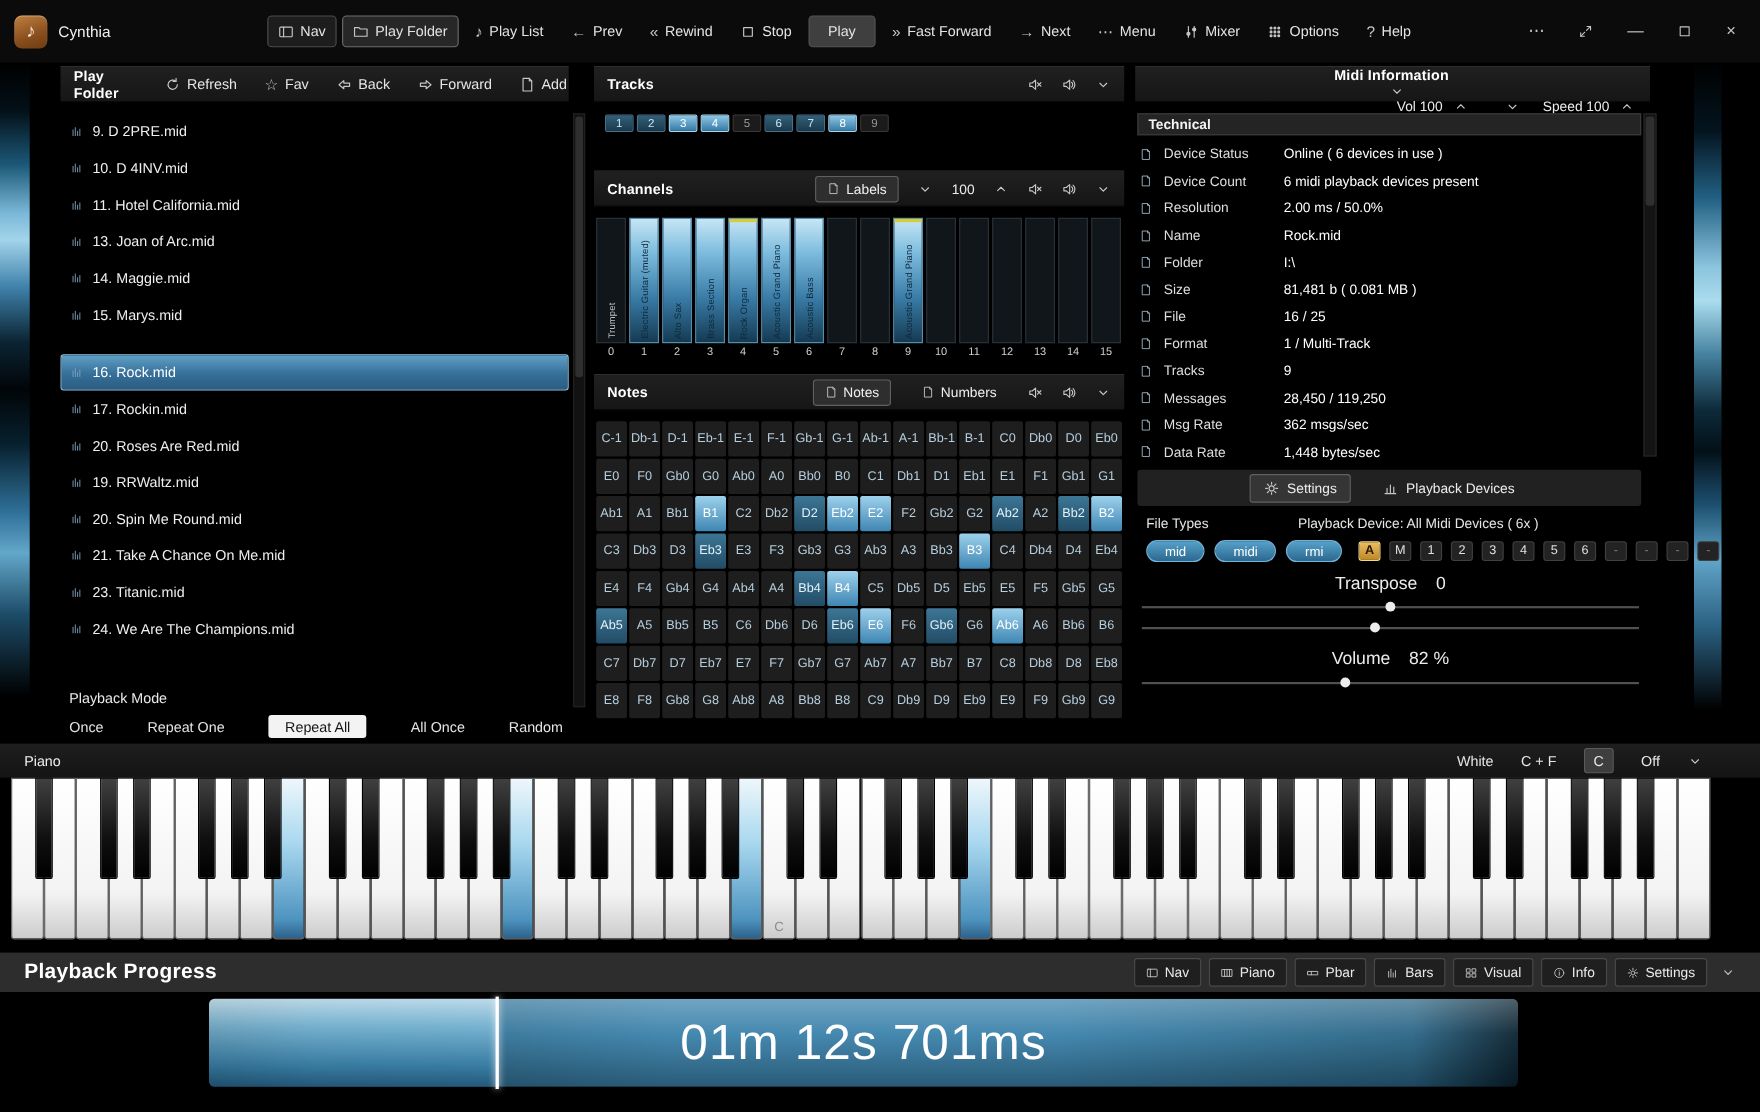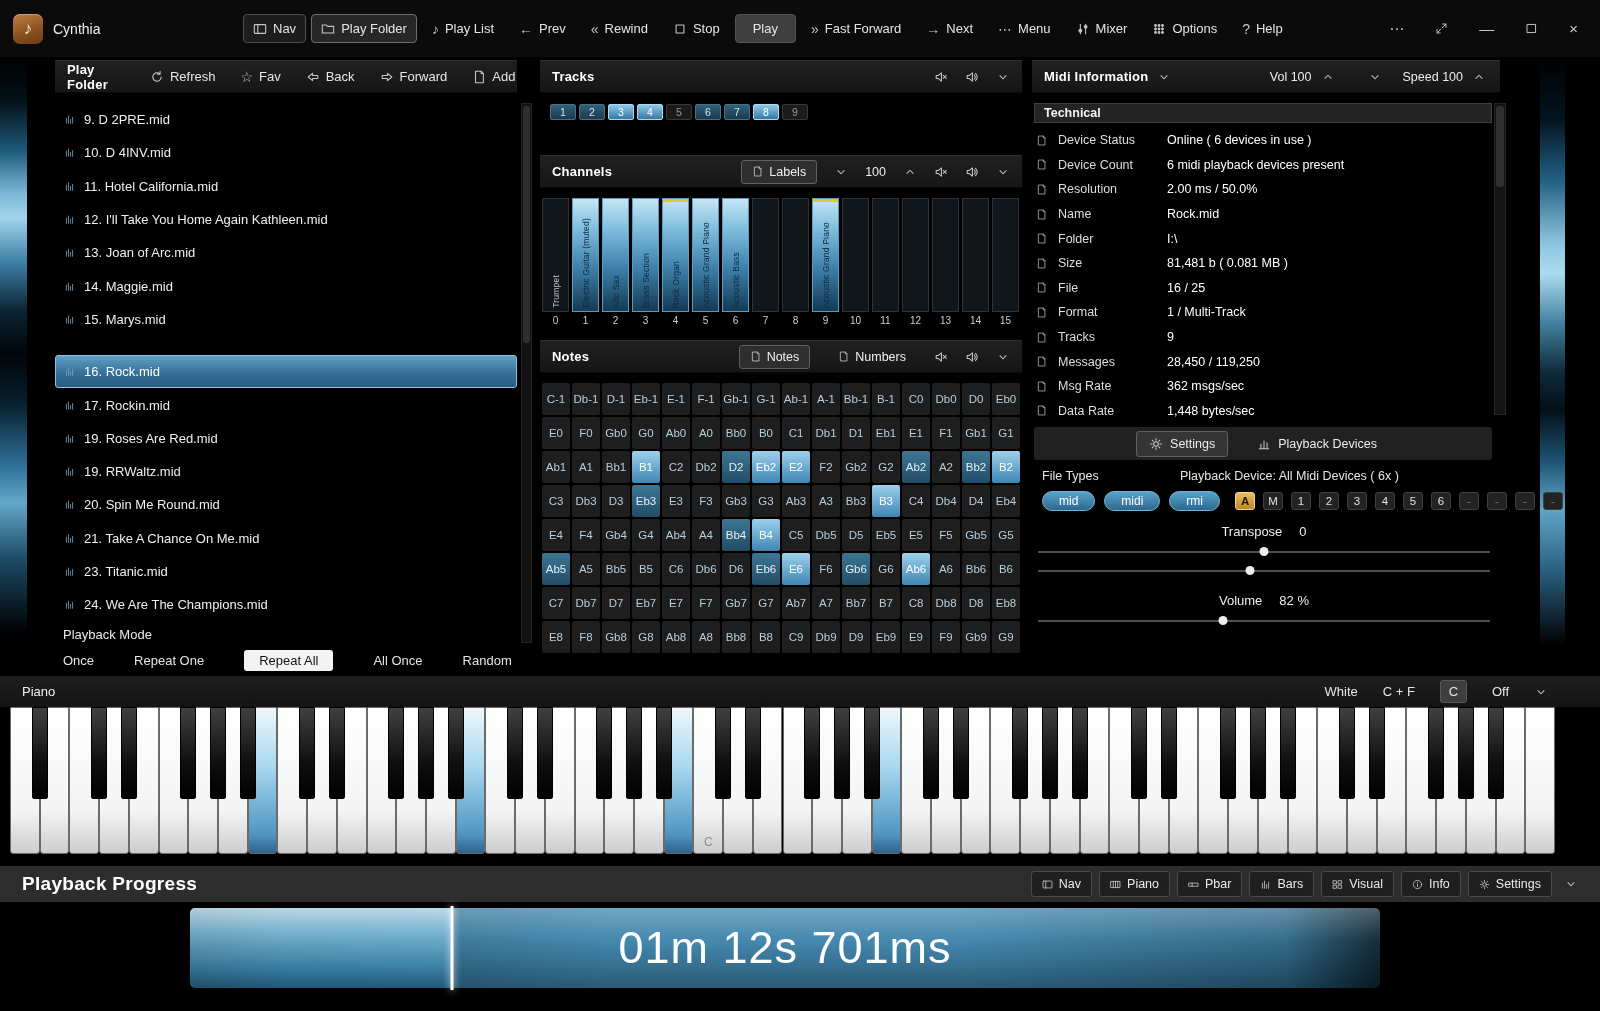--- a/index.html
+++ b/index.html
@@ -74,21 +74,21 @@
 .channel-numbers{position:absolute;top:255px;left:2px;display:flex;gap:3px;}
 .chan-num{width:27px;text-align:center;font-size:10px;color:#cfcfcf;}
 .h-notes{top:280px;}
 .notes-grid{position:absolute;top:322px;left:1px;width:480px;display:flex;flex-wrap:wrap;}
 .note-cell{width:28px;height:32px;margin:1px;border-radius:2px;background:#1e1e1e;color:#b6cedd;display:flex;align-items:center;justify-content:center;font-size:11.5px;}
 .note-cell.dim{background:linear-gradient(180deg,#3c7694,#224c66);color:#e2f1fa;}
 .note-cell.hl{background:linear-gradient(180deg,#9dd1ec,#3e86b3);color:#fff;}
 
 
 .info-panel{left:1032px;top:60px;width:468px;height:616px;}
-.info-panel .panel-header{top:0;padding-right:14px;}
+.info-panel .panel-header{top:0;padding-right:14px;flex-direction:column;}
 .t8{margin-left:9px;}
 .ih-right{margin-left:auto;display:flex;align-items:center;gap:9px;}
 .gapL{margin-left:24px;}
 .gapM{margin-left:12px;}
 .tech-bar{position:absolute;top:43px;left:2px;width:458px;height:20px;background:#242424;border:1px solid #3d3d3d;font-size:12.5px;font-weight:bold;color:#f2f2f2;display:flex;align-items:center;padding-left:9px;}
 .info-rows{position:absolute;top:68px;left:4px;width:456px;}
 .info-row{height:24.6px;display:flex;align-items:center;gap:11px;font-size:12.5px;}
 .info-row .icn{color:#9fb4c2;}
 .info-label{width:98px;color:#dedede;}
 .info-value{color:#fff;}
@@ -98,21 +98,21 @@
 .ft-row{position:absolute;top:409px;left:10px;width:452px;display:flex;font-size:12.5px;color:#e6e6e6;}
 .ft-label{width:138px;}
 .slots-row{position:absolute;top:431px;left:10px;width:452px;display:flex;align-items:center;}
 .pill-group{display:flex;align-items:center;gap:9px;}
 .pill{background:linear-gradient(180deg,#57a2ca,#2c6890);border:1px solid #72b4d8;border-radius:10px;padding:2px 16px;font-size:12px;color:#fff;}
 .slot-group{display:flex;align-items:center;gap:8px;margin-left:15px;}
 .slot{min-width:20px;height:18px;padding:0 3px;border-radius:3px;background:#232323;border:1px solid #404040;display:flex;align-items:center;justify-content:center;font-size:11.5px;color:#e0e0e0;}
 .slot.amber{background:linear-gradient(180deg,#ecbe62,#bd8826);border-color:#f4d58c;color:#241806;font-weight:bold;}
 .slot.dash{color:#7a7a7a;}
 .info-sliders{position:absolute;top:460px;left:4px;width:456px;}
-.slider-label{height:22px;display:flex;align-items:center;justify-content:center;gap:17px;font-size:13px;color:#ececec;}
+.slider-label{height:22px;display:flex;align-items:center;justify-content:center;gap:17px;font-size:16px;color:#ececec;}
 .slider-track{position:relative;height:2px;background:#505050;margin:9px 2px 17px;}
 .slider-thumb{position:absolute;top:-4px;width:9px;height:9px;border-radius:50%;background:#ededed;transform:translateX(-50%);}
 
 
 .piano-bar{position:absolute;top:676px;left:0;width:1600px;height:31px;background:linear-gradient(180deg,#1e1e1e,#141414);display:flex;align-items:center;padding:0 52px 0 22px;font-size:13px;}
 .pb-title{color:#f0f0f0;}
 .pb-right{margin-left:auto;display:flex;align-items:center;gap:25px;color:#e6e6e6;}
 .key-box{background:#3e3e3e;border:1px solid #5a5a5a;border-radius:3px;width:27px;height:23px;display:flex;align-items:center;justify-content:center;}
 .piano-keys{position:absolute;top:707px;left:10px;width:1545px;height:149px;}
 .wkey{position:absolute;top:0;height:147px;background:linear-gradient(180deg,#ffffff 0%,#f3f3f3 72%,#cccccc 100%);border:1px solid #6b6b6b;border-radius:0 0 3px 3px;}
@@ -328,31 +328,20 @@
       </div>
       <div class="file-item">
         <span class="icn sm file-ic">
           <svg viewBox="0 0 16 16" fill="none" stroke="currentColor" stroke-width="1.2" stroke-linecap="round" stroke-linejoin="round">
             <line x1="3.5" y1="13.5" x2="3.5" y2="6"></line>
             <line x1="6.5" y1="13.5" x2="6.5" y2="3"></line>
             <line x1="9.5" y1="13.5" x2="9.5" y2="8"></line>
             <line x1="12.5" y1="13.5" x2="12.5" y2="5"></line>
           </svg>
         </span>
-        <span class="fname">12. I'll Take You Home Again Kathleen.mid</span>
-      </div>
-      <div class="file-item">
-        <span class="icn sm file-ic">
-          <svg viewBox="0 0 16 16" fill="none" stroke="currentColor" stroke-width="1.2" stroke-linecap="round" stroke-linejoin="round">
-            <line x1="3.5" y1="13.5" x2="3.5" y2="6"></line>
-            <line x1="6.5" y1="13.5" x2="6.5" y2="3"></line>
-            <line x1="9.5" y1="13.5" x2="9.5" y2="8"></line>
-            <line x1="12.5" y1="13.5" x2="12.5" y2="5"></line>
-          </svg>
-        </span>
         <span class="fname">13. Joan of Arc.mid</span>
       </div>
       <div class="file-item">
         <span class="icn sm file-ic">
           <svg viewBox="0 0 16 16" fill="none" stroke="currentColor" stroke-width="1.2" stroke-linecap="round" stroke-linejoin="round">
             <line x1="3.5" y1="13.5" x2="3.5" y2="6"></line>
             <line x1="6.5" y1="13.5" x2="6.5" y2="3"></line>
             <line x1="9.5" y1="13.5" x2="9.5" y2="8"></line>
             <line x1="12.5" y1="13.5" x2="12.5" y2="5"></line>
           </svg>
@@ -394,21 +383,21 @@
       </div>
       <div class="file-item">
         <span class="icn sm file-ic">
           <svg viewBox="0 0 16 16" fill="none" stroke="currentColor" stroke-width="1.2" stroke-linecap="round" stroke-linejoin="round">
             <line x1="3.5" y1="13.5" x2="3.5" y2="6"></line>
             <line x1="6.5" y1="13.5" x2="6.5" y2="3"></line>
             <line x1="9.5" y1="13.5" x2="9.5" y2="8"></line>
             <line x1="12.5" y1="13.5" x2="12.5" y2="5"></line>
           </svg>
         </span>
-        <span class="fname">19. Roses Are Red.mid</span>
+        <span class="fname">20. Roses Are Red.mid</span>
       </div>
       <div class="file-item">
         <span class="icn sm file-ic">
           <svg viewBox="0 0 16 16" fill="none" stroke="currentColor" stroke-width="1.2" stroke-linecap="round" stroke-linejoin="round">
             <line x1="3.5" y1="13.5" x2="3.5" y2="6"></line>
             <line x1="6.5" y1="13.5" x2="6.5" y2="3"></line>
             <line x1="9.5" y1="13.5" x2="9.5" y2="8"></line>
             <line x1="12.5" y1="13.5" x2="12.5" y2="5"></line>
           </svg>
         </span>

